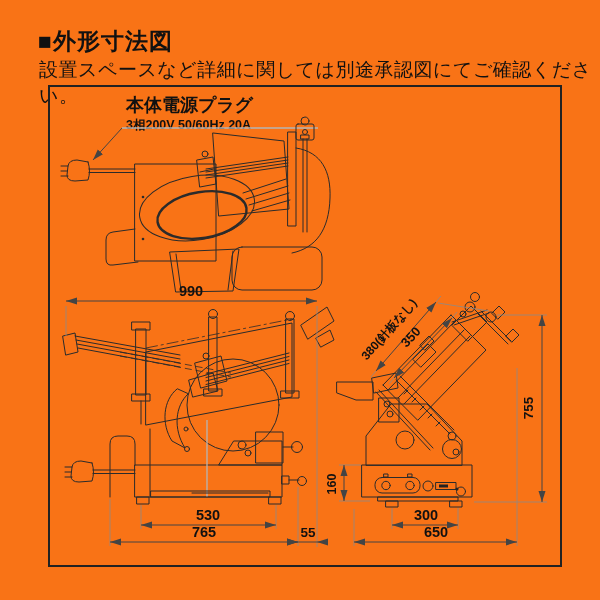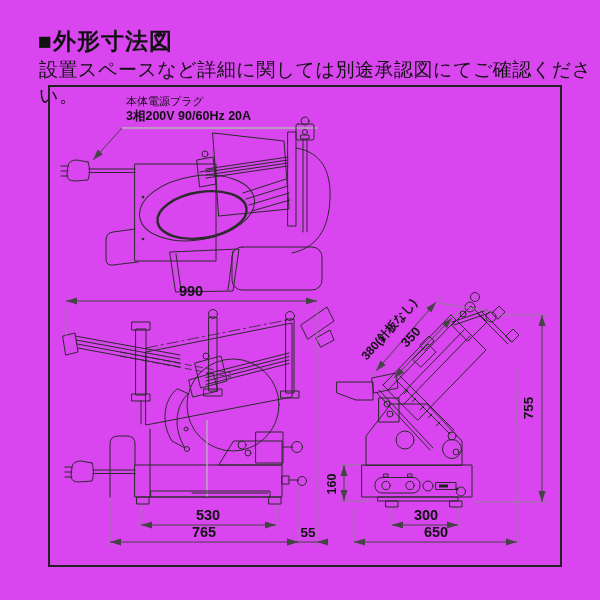--- a/index.html
+++ b/index.html
@@ -1,43 +1,43 @@
 <!DOCTYPE html>
 <html><head>
 <meta charset="utf-8">
 <style>
   html,body{margin:0;padding:0;background:#fff;}
-  .stage{position:relative;width:600px;height:600px;background:#d946ef;overflow:hidden;
+  .stage{position:relative;width:600px;height:600px;background:#f97316;overflow:hidden;
          font-family:"Liberation Sans",sans-serif;color:#111;}
   .title{position:absolute;left:38px;top:26px;font-size:23px;font-weight:700;letter-spacing:1px;}
   .subtitle{position:absolute;left:39px;top:57px;font-size:19px;font-weight:500;letter-spacing:0.5px;}
   .frame{position:absolute;left:48px;top:85px;width:510px;height:478px;border:2px solid #222;}
   .plug-note{position:absolute;left:126px;top:94px;line-height:1.3;}
-  .plug-note .l1{font-size:11px;font-weight:400;}
+  .plug-note .l1{font-size:18px;font-weight:700;}
   .plug-note .l2{font-size:12.5px;font-weight:700;}
   svg{position:absolute;left:0;top:0;}
   .ln{stroke:#2b2b2b;stroke-width:1;fill:none;stroke-linejoin:round;stroke-linecap:round;}
   .lnthick{stroke:#2b2b2b;stroke-width:2.4;fill:none;}
   .dim{stroke:#444;stroke-width:1;fill:none;}
   .ext{stroke:#8a8a8a;stroke-width:0.8;fill:none;}
   .aux{stroke:#b5b5b5;stroke-width:1.3;fill:none;}
   .dsh{stroke:#2b2b2b;stroke-width:0.8;fill:none;stroke-dasharray:7 4;}
   .ddot{stroke:#2b2b2b;stroke-width:0.8;fill:none;stroke-dasharray:12 3 3 3;}
   text.dt{font-family:"Liberation Sans",sans-serif;font-weight:600;fill:#111;}
 </style>
 </head>
 <body>
 
 <div class="stage">
   <div class="title">■外形寸法図</div>
   <div class="subtitle">設置スペースなど詳細に関しては別途承認図にてご確認ください。</div>
   <div class="frame"></div>
   <div class="plug-note">
     <div class="l1">本体電源プラグ</div>
-    <div class="l2">3相200V 90/60Hz 20A</div>
+    <div class="l2">3相200V 50/60Hz 20A</div>
   </div>
 
   <svg width="600" height="600" viewBox="0 0 600 600">
     <defs>
       <marker id="arr" markerUnits="userSpaceOnUse" markerWidth="12" markerHeight="9" refX="11" refY="4.5" orient="auto-start-reverse">
         <path d="M0,1 L11,4.5 L0,8 Z" fill="#444"></path>
       </marker>
     </defs>
 
     <g>

